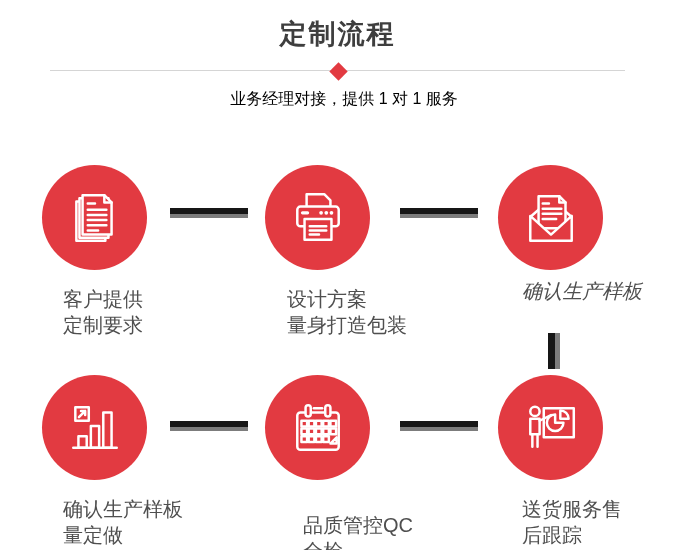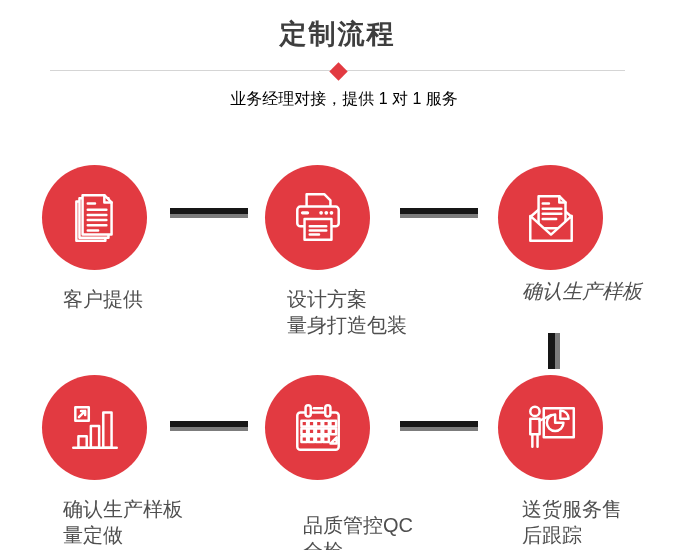--- a/index.html
+++ b/index.html
@@ -145,20 +145,21 @@
   </div>
 
   <div class="hbar" style="left:170px;top:208px;"></div>
   <div class="hbar" style="left:400px;top:208px;"></div>
   <div class="hbar" style="left:170px;top:421px;"></div>
   <div class="hbar" style="left:400px;top:421px;"></div>
   <div class="vbar" style="left:548px;top:333px;"></div>
 
   <div class="step-label" style="left:63px;top:286px;">
     <div>客户提供</div>
+    <div>定制要求</div>
   </div>
   <div class="step-label" style="left:287px;top:286px;">
     <div>设计方案</div>
     <div>量身打造包装</div>
   </div>
   <div class="step-label" style="left:522px;top:278px;font-style:italic;">
     <div>确认生产样板</div>
   </div>
   <div class="step-label" style="left:63px;top:496px;">
     <div>确认生产样板</div>

